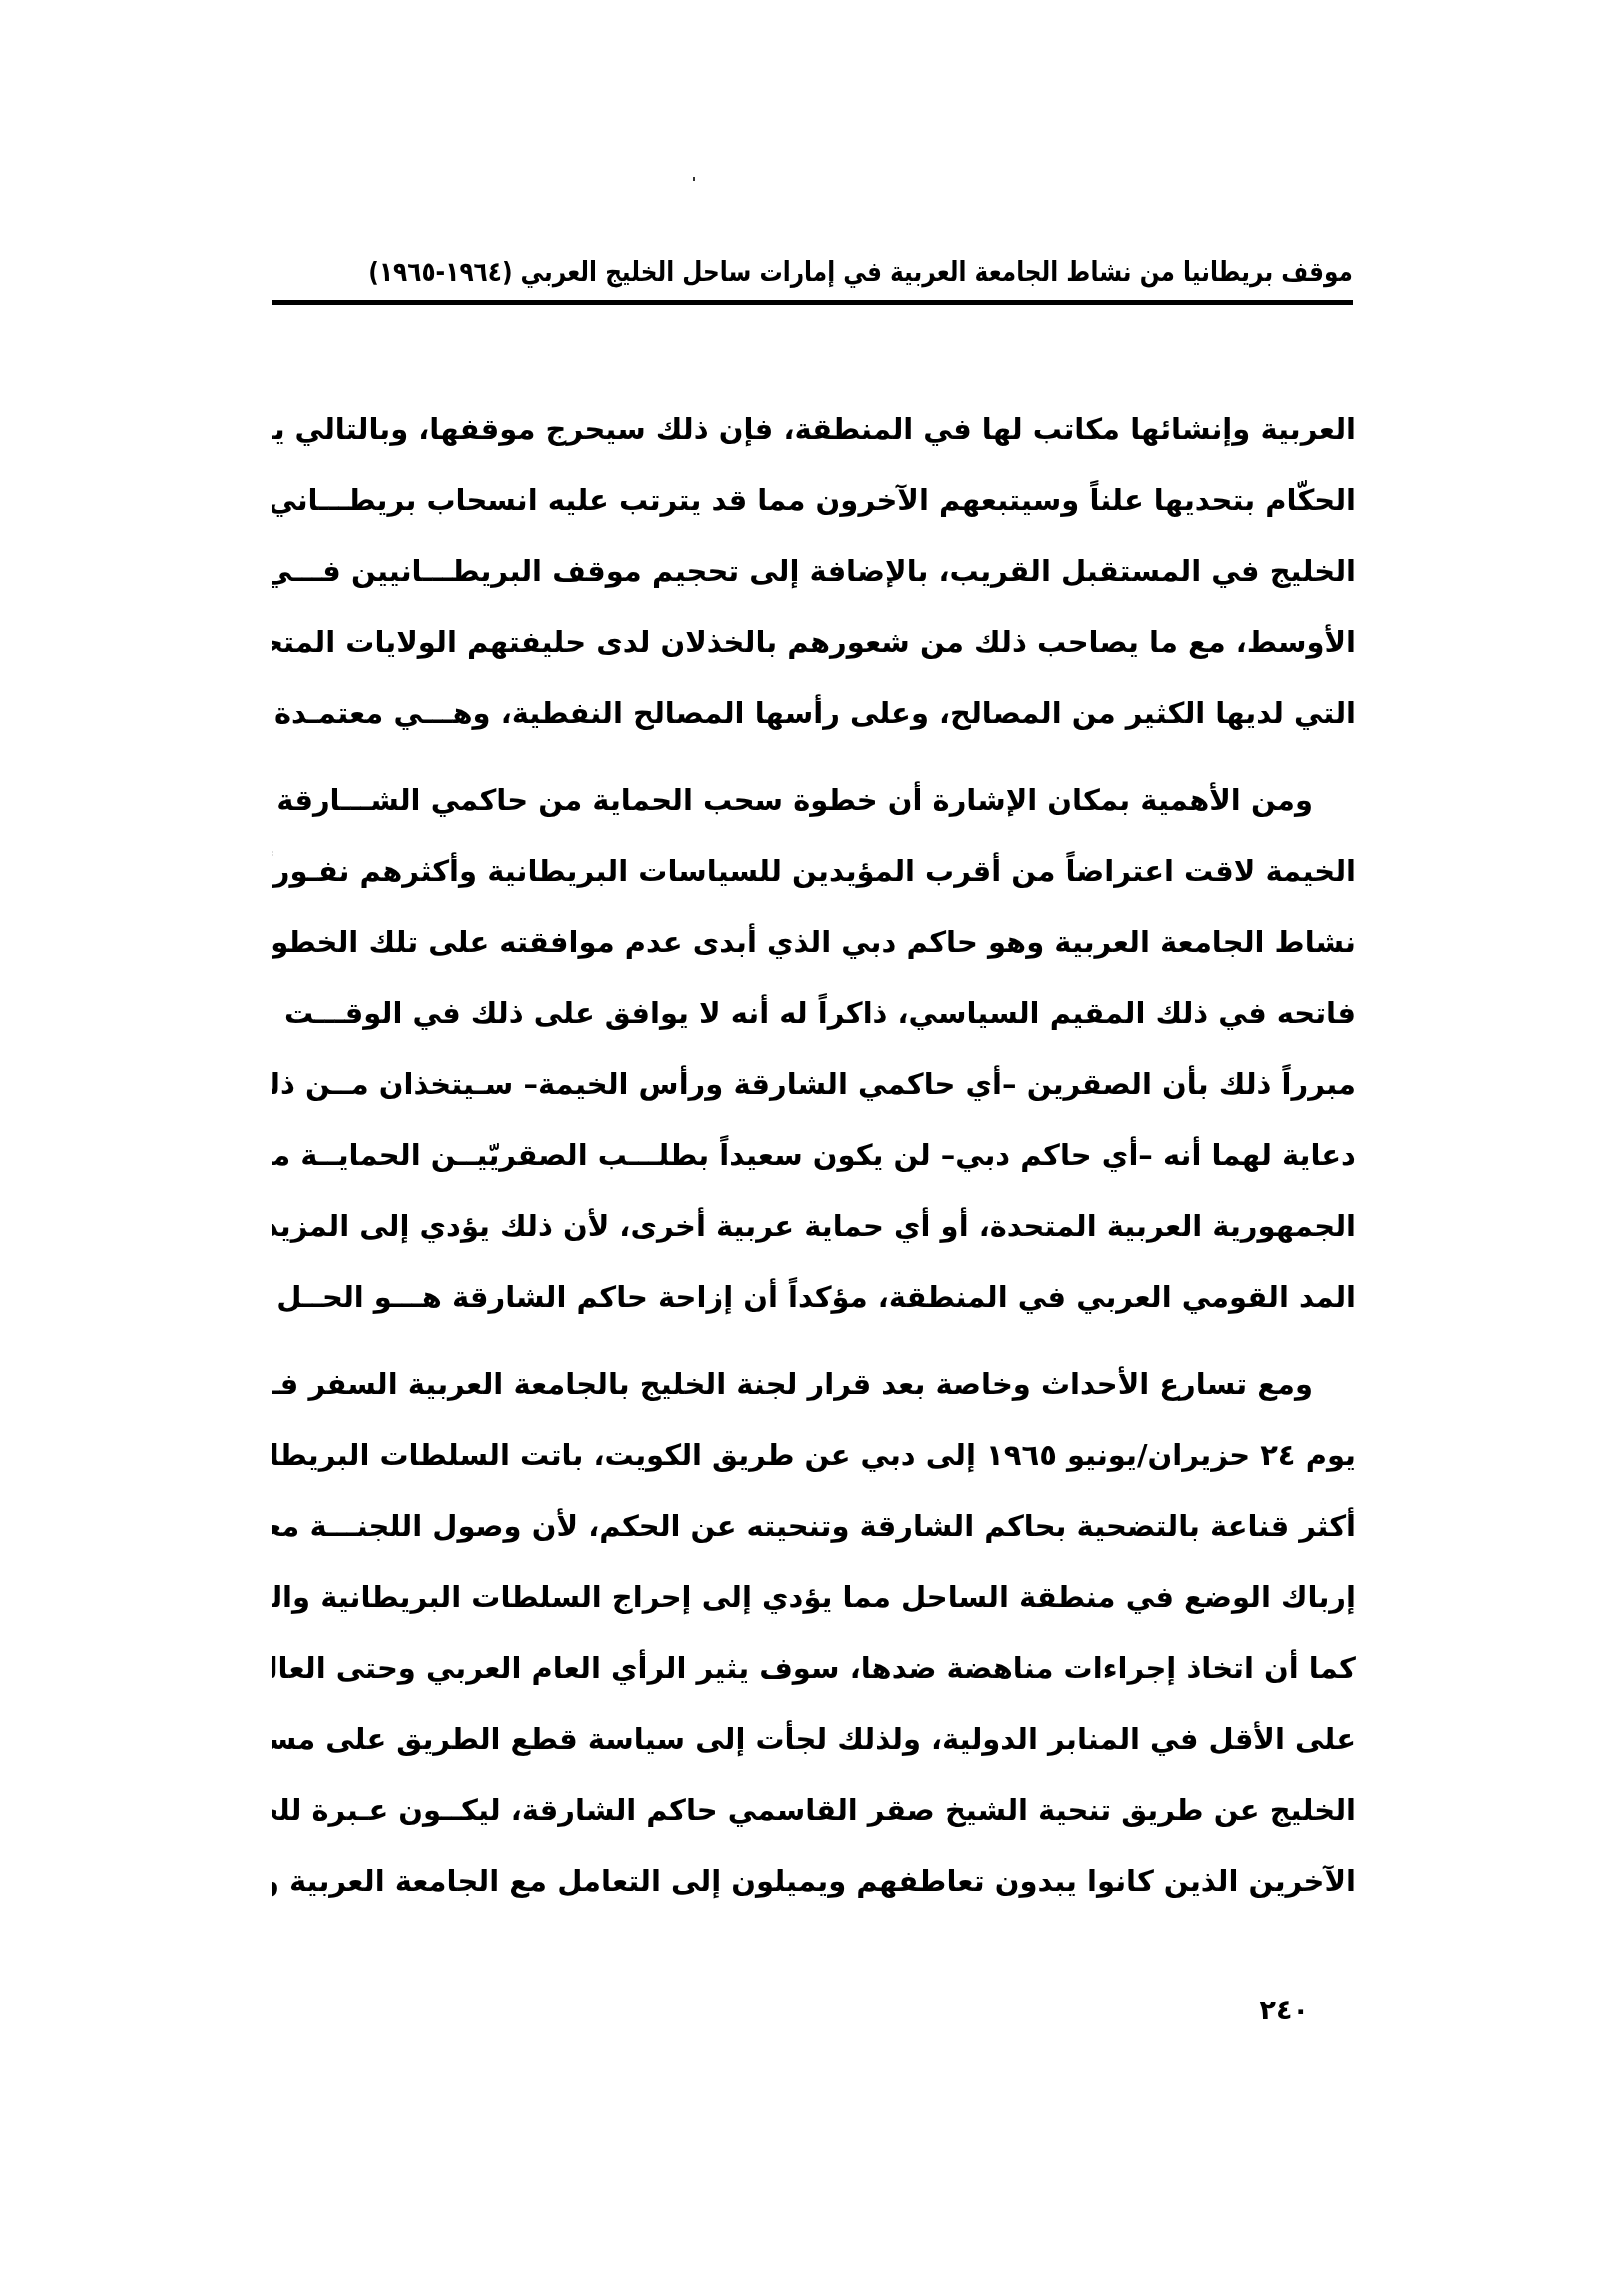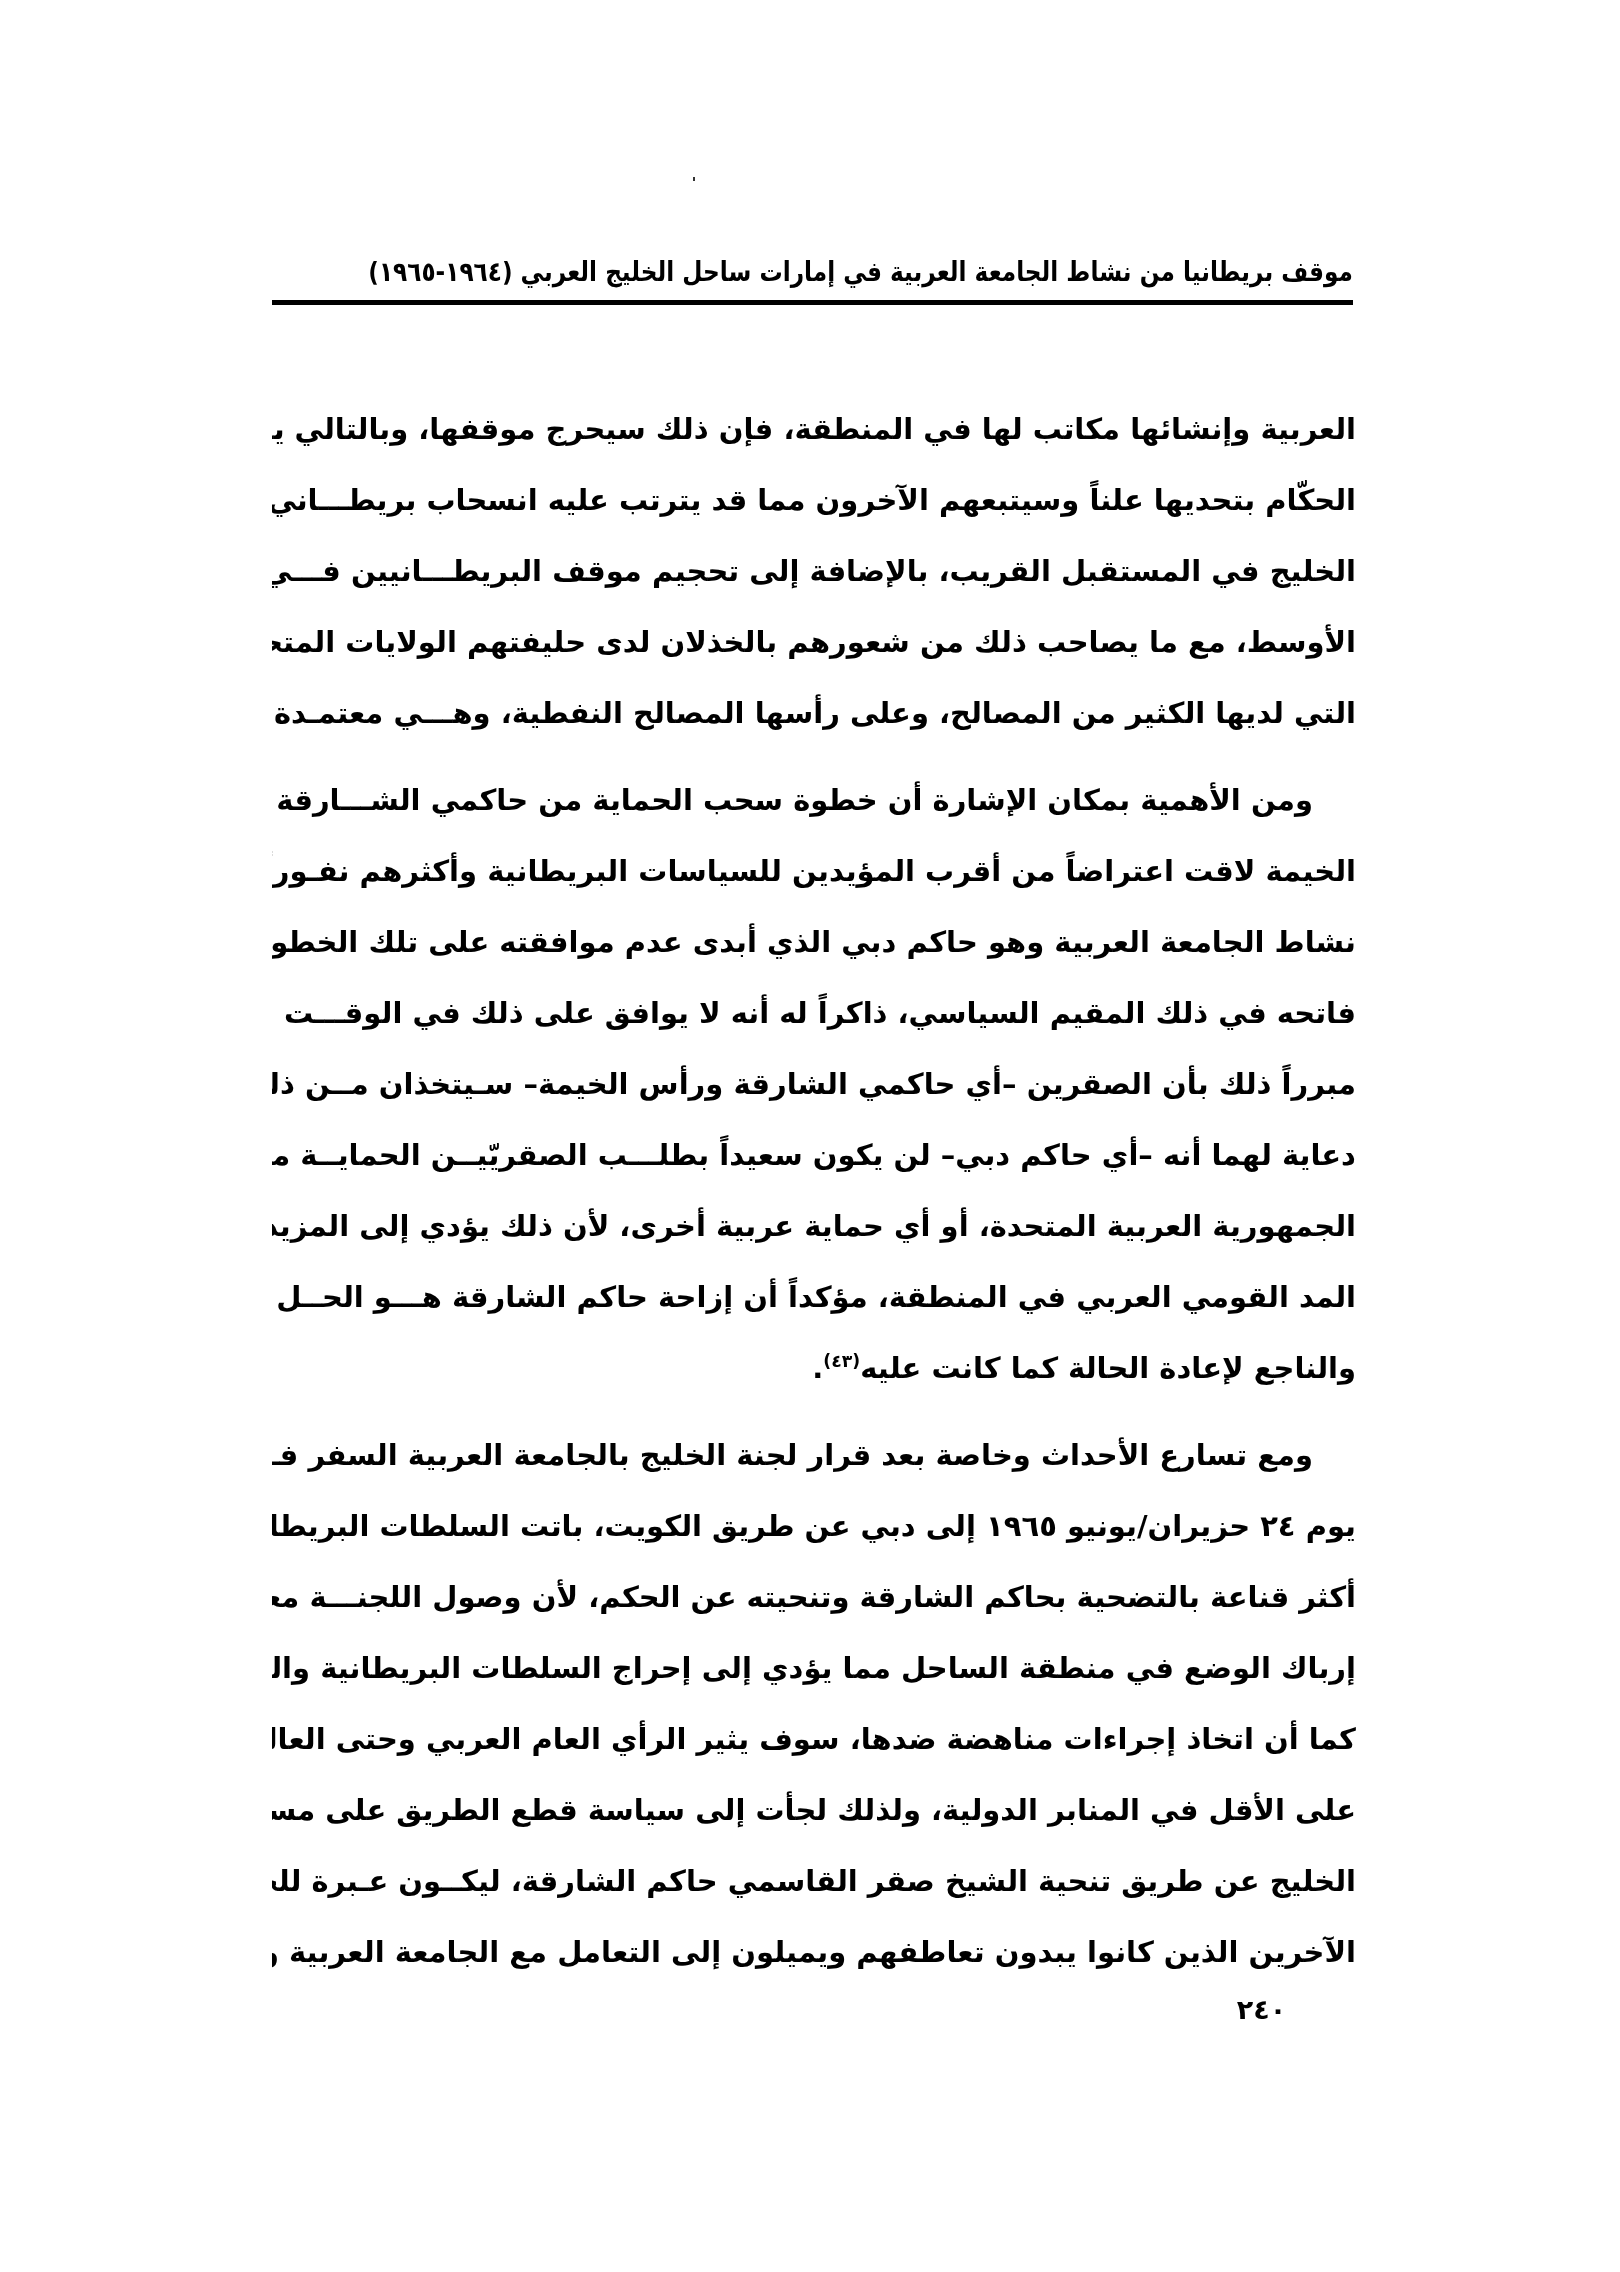--- a/index.html
+++ b/index.html
@@ -82,21 +82,20 @@
     .footnote-ref {
       font-size: 17.3px;
       vertical-align: super;
       line-height: 0;
     }
     .page-number {
       position: absolute;
       left: 1214px;
       top: 1994px;
       width: 95px;
-      text-align: center;
       direction: rtl;
       font-family: "DejaVu Sans", sans-serif;
       font-weight: bold;
       font-size: 27px;
     }
   </style>
 </head>
 <body>
 
 <div class="page">
@@ -118,21 +117,20 @@
 
     <div class="paragraph">
       <span class="line indent">ومن الأهمية بمكان الإشارة أن خطوة سحب الحماية من حاكمي الشـــارقة وراس</span>
       <span class="line">الخيمة لاقت اعتراضاً من أقرب المؤيدين للسياسات البريطانية وأكثرهم نفـوراً مــن</span>
       <span class="line">نشاط الجامعة العربية وهو حاكم دبي الذي أبدى عدم موافقته على تلك الخطوة حينمـا</span>
       <span class="line">فاتحه في ذلك المقيم السياسي، ذاكراً له أنه لا يوافق على ذلك في الوقـــت الراهــن،</span>
       <span class="line">مبرراً ذلك بأن الصقرين –أي حاكمي الشارقة ورأس الخيمة– سـيتخذان مــن ذلــك</span>
       <span class="line">دعاية لهما أنه –أي حاكم دبي– لن يكون سعيداً بطلـــب الصقريّيــن الحمايــة مــن</span>
       <span class="line">الجمهورية العربية المتحدة، أو أي حماية عربية أخرى، لأن ذلك يؤدي إلى المزيد من</span>
       <span class="line">المد القومي العربي في المنطقة، مؤكداً أن إزاحة حاكم الشارقة هـــو الحــل الوحيـد</span>
-      <span class="line last"><span>والناجع لإعادة الحالة كما كانت عليه</span><span class="footnote-ref">(٤٣)</span><span>.</span></span>
     </div>
 
     <div class="paragraph">
       <span class="line indent">ومع تسارع الأحداث وخاصة بعد قرار لجنة الخليج بالجامعة العربية السفر فـــي</span>
       <span class="line">يوم ٢٤ حزيران/يونيو ١٩٦٥ إلى دبي عن طريق الكويت، باتت السلطات البريطانية</span>
       <span class="line">أكثر قناعة بالتضحية بحاكم الشارقة وتنحيته عن الحكم، لأن وصول اللجنـــة معنـاه</span>
       <span class="line">إرباك الوضع في منطقة الساحل مما يؤدي إلى إحراج السلطات البريطانية والمحليـة،</span>
       <span class="line">كما أن اتخاذ إجراءات مناهضة ضدها، سوف يثير الرأي العام العربي وحتى العالمي</span>
       <span class="line">على الأقل في المنابر الدولية، ولذلك لجأت إلى سياسة قطع الطريق على مساعي لجنة</span>
       <span class="line">الخليج عن طريق تنحية الشيخ صقر القاسمي حاكم الشارقة، ليكــون عـبرة للحكّــام</span>

